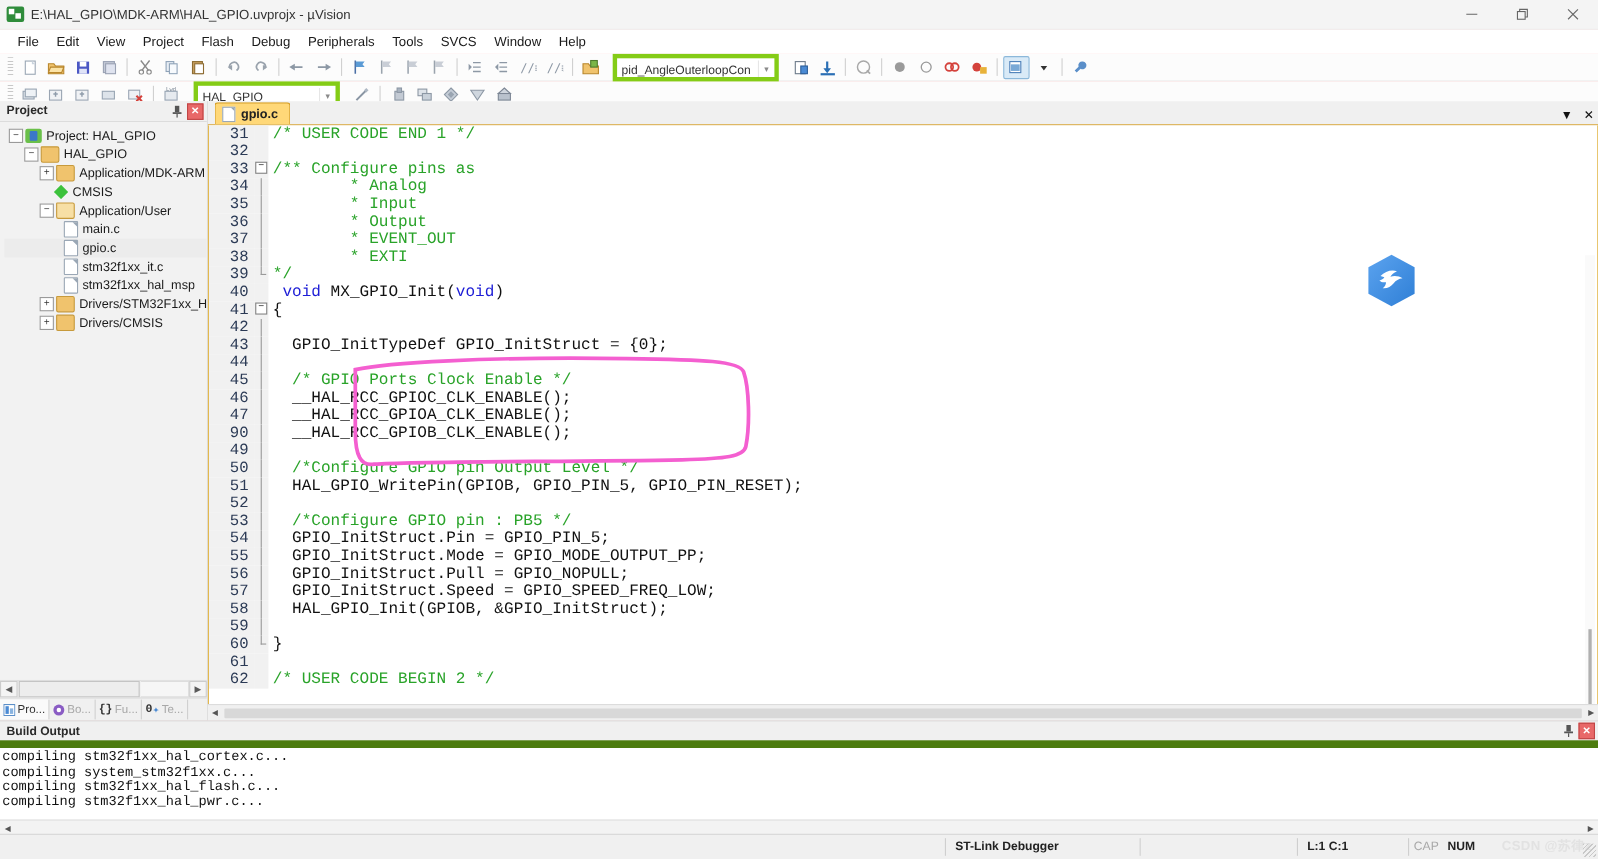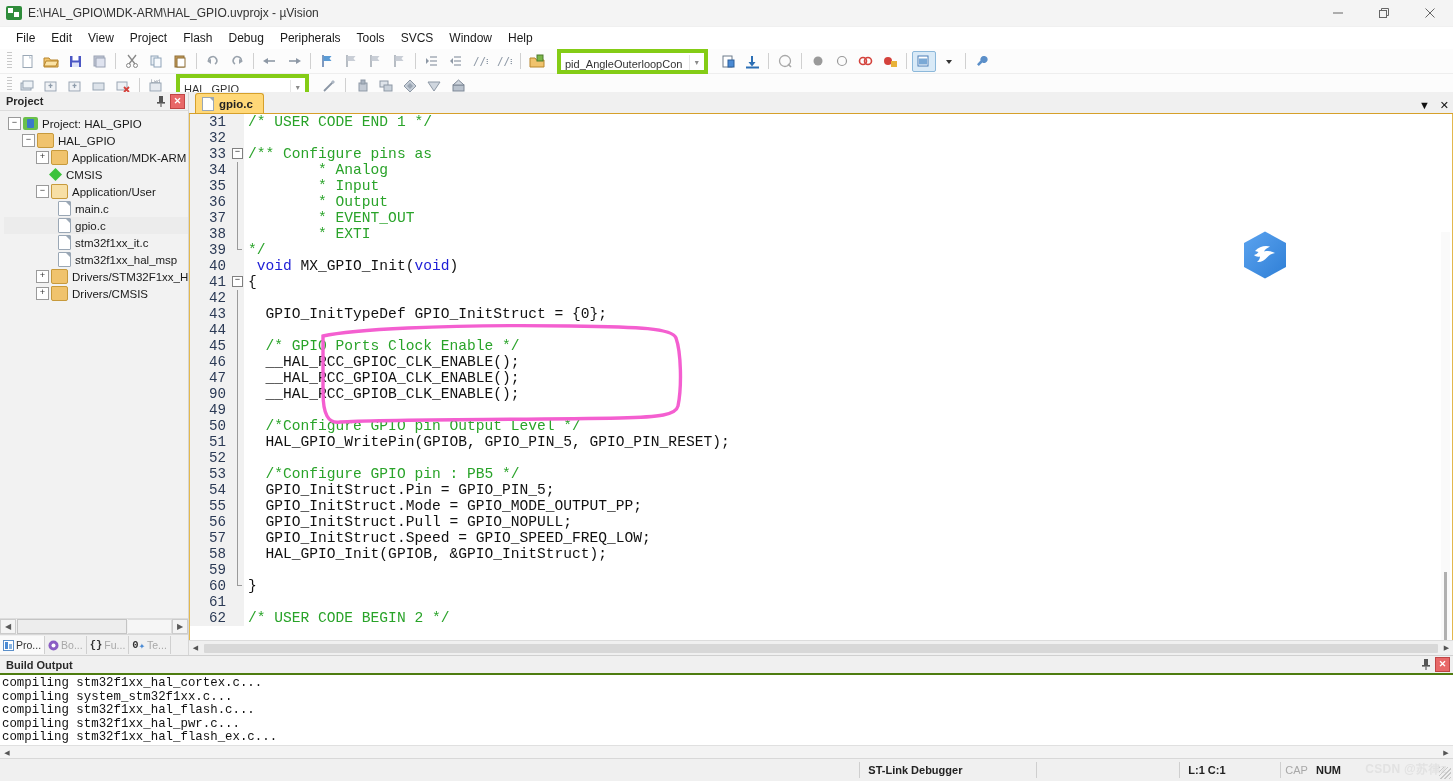--- a/index.html
+++ b/index.html
@@ -132,21 +132,21 @@
 
   .logo-wm{position:absolute;left:1050px;top:116px;width:50px;height:50px;}
 
   
   .annot{position:absolute;left:130px;top:200px;pointer-events:none;}
 
   
   .build{position:absolute;left:0;top:655px;right:0;height:104px;background:#fff;
          border-top:1px solid #d0d0d0;display:flex;flex-direction:column;}
   .build-hdr{height:17px;background:#f0f0f0;display:flex;align-items:center;
-             border-bottom:2px solid #4d7c0f;}
+             border-bottom:7px solid #4d7c0f;}
   .build-body{flex:1;background:#fff;font-family:"Liberation Mono","DejaVu Sans Mono",monospace;
               font-size:12.4px;line-height:13.6px;color:#111;padding:2px 0 0 2px;overflow:hidden;}
   .build-foot{height:14px;background:#f3f3f3;border-top:1px solid #e0e0e0;display:flex;
               align-items:center;}
   .build-foot .arw{width:14px;height:12px;display:flex;align-items:center;justify-content:center;
                    font-size:7px;color:#555;}
   .build-foot .spacer{flex:1;}
 
   
   .status{position:absolute;left:0;bottom:0;right:0;height:22px;background:#f0f0f0;
@@ -704,21 +704,20 @@
             <line x1="5" y1="7.6" x2="5" y2="11" stroke="#555" stroke-width="1.1"></line>
           </svg>
       </div>
       <div class="close-red">✕</div>
     </div>
     <div class="build-body">
       <div>compiling stm32f1xx_hal_cortex.c...</div>
       <div>compiling system_stm32f1xx.c...</div>
       <div>compiling stm32f1xx_hal_flash.c...</div>
       <div>compiling stm32f1xx_hal_pwr.c...</div>
-      <div>compiling stm32f1xx_hal_flash_ex.c...</div>
     </div>
     <div class="build-foot">
       <div class="arw">◀</div>
       <div class="spacer"></div>
       <div class="arw">▶</div>
     </div>
   </div>
 
   <div class="status">
     <div class="st-cell st-grow"></div>

